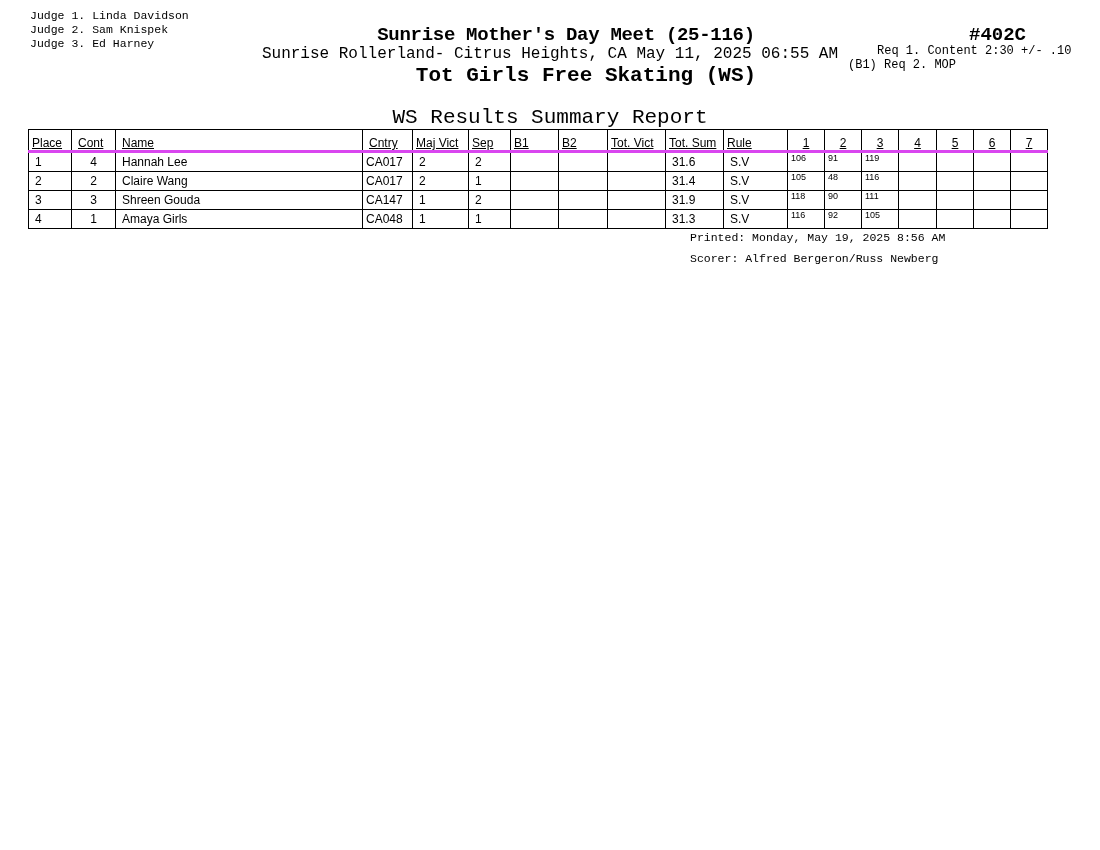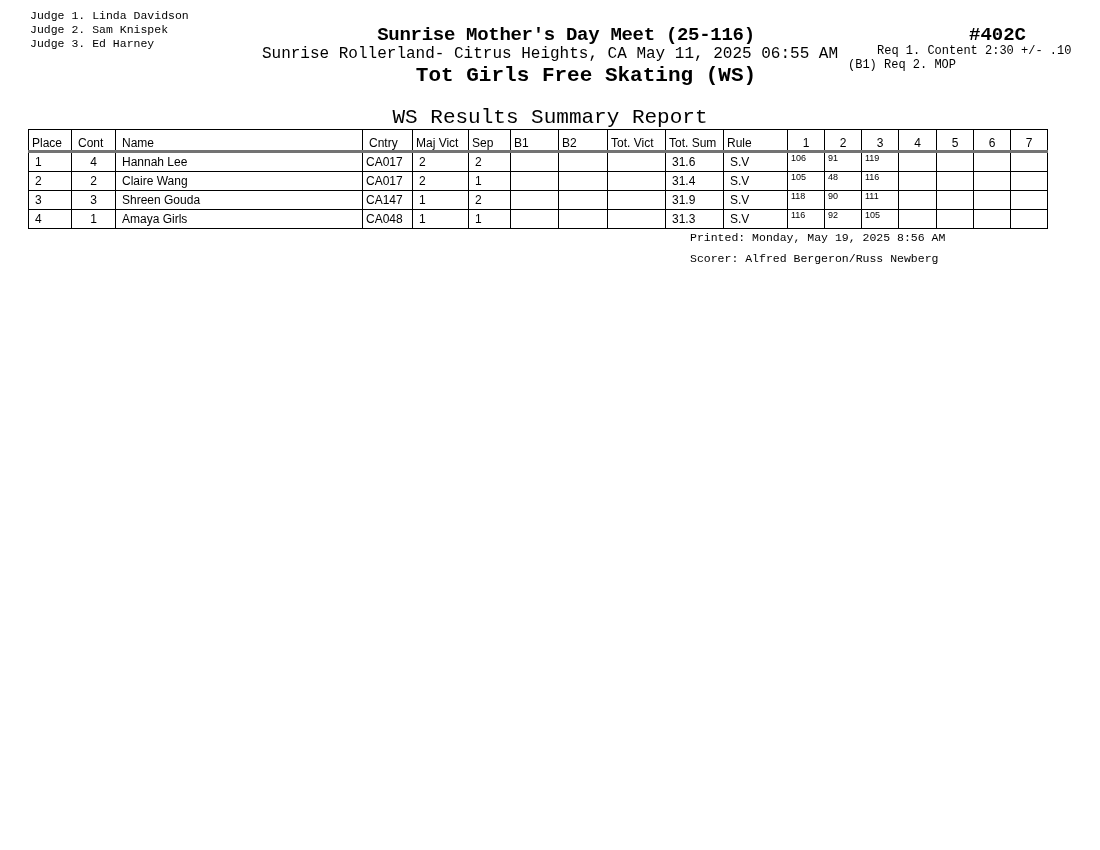--- a/index.html
+++ b/index.html
@@ -11,21 +11,21 @@
   .t1 span { position:relative; left:16px; }
   .t2 { top:45px; font-size:16px; }
   .t3 { top:64px; font-size:21px; font-weight:bold;padding-left:36px; }
   .t4 { top:90px; font-size:21px;margin-top:16px; }
   .eventnum { right:74px; top:24px; font-size:19px; font-weight:bold; }
   .req { font-size:12px; line-height:14px; }
   .req1 { left:877px; top:44px; }
   .req2 { left:848px; top:58px; }
   table.results { position:absolute; left:28px; top:129px; border-collapse:collapse; font-size:12px; table-layout:fixed; }
   table.results td, table.results th { border:1px solid #000; padding:0 3px; height:18px; font-weight:normal; overflow:hidden; white-space:nowrap; }
-  table.results thead th { border-bottom:3px solid #737373; text-align:left; padding-top:2px; vertical-align:bottom; }
+  table.results thead th { border-bottom:3px solid #d946ef; text-align:left; padding-top:2px; vertical-align:bottom;text-decoration:underline; }
   table.results thead th.c { text-align:center; }
   .ctr { text-align:center; }
   .pad { padding-left:6px !important; }
   td.jscore { font-size:9px; vertical-align:top; padding-left:5px; }
   .footer { left:690px; font-size:11.5px; }
   .printed { top:231px; }
   .scorer { top:252px; }
 </style>
 </head>
 <body>

